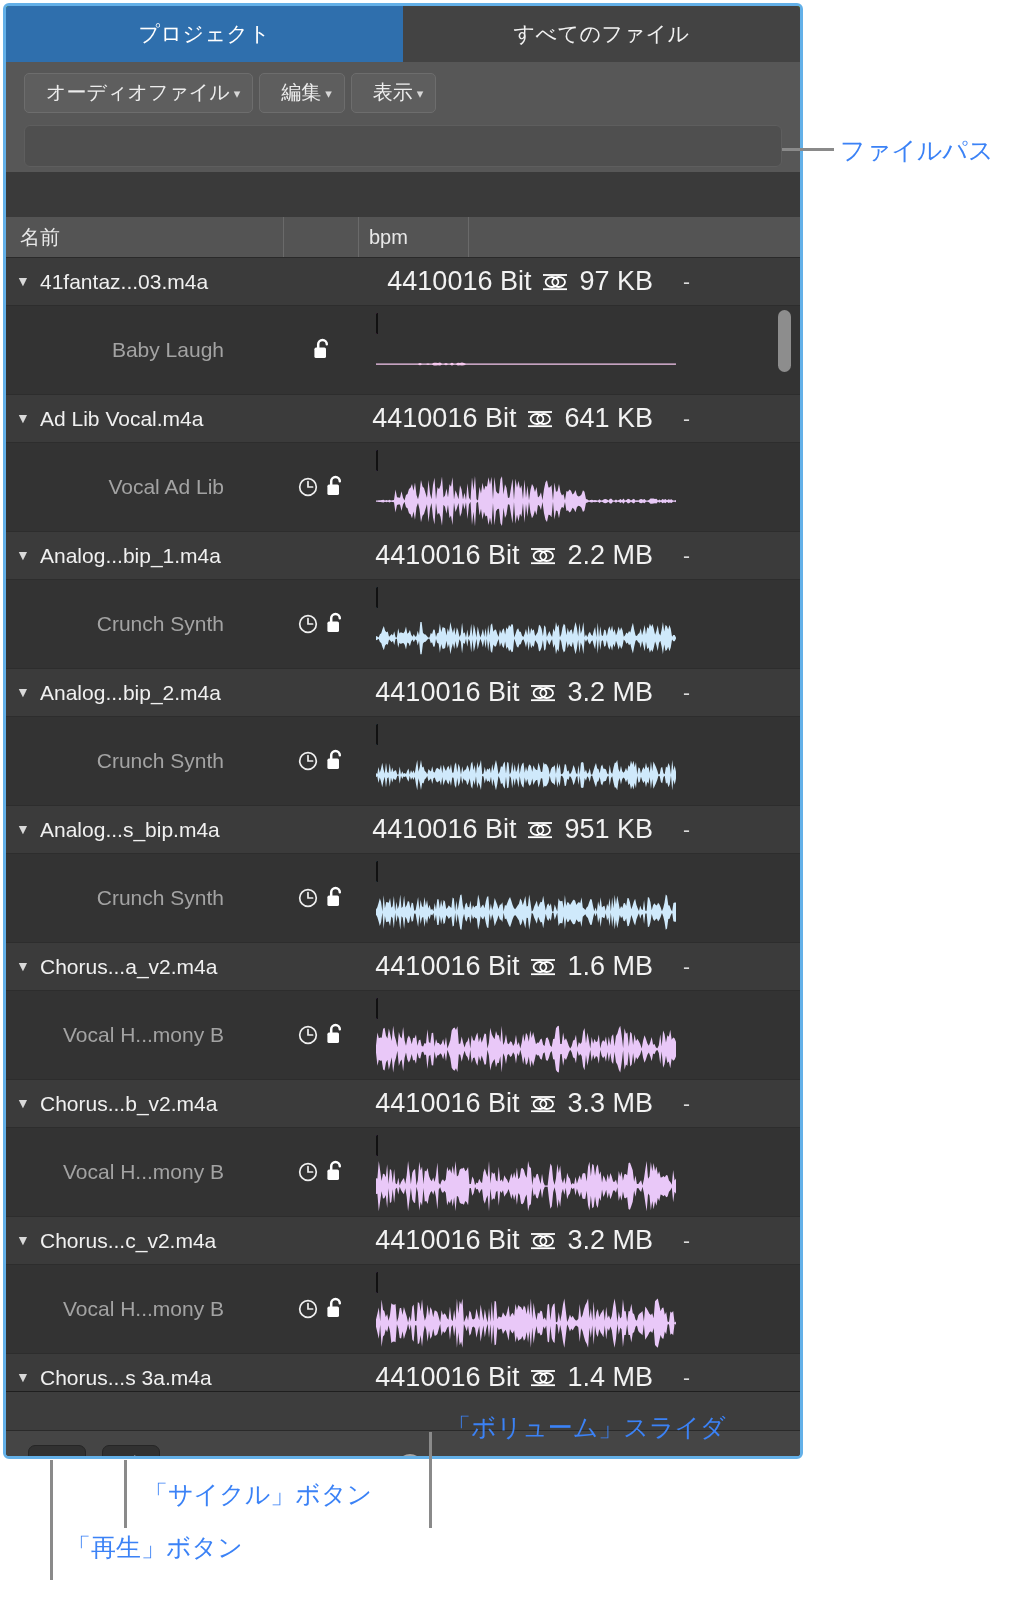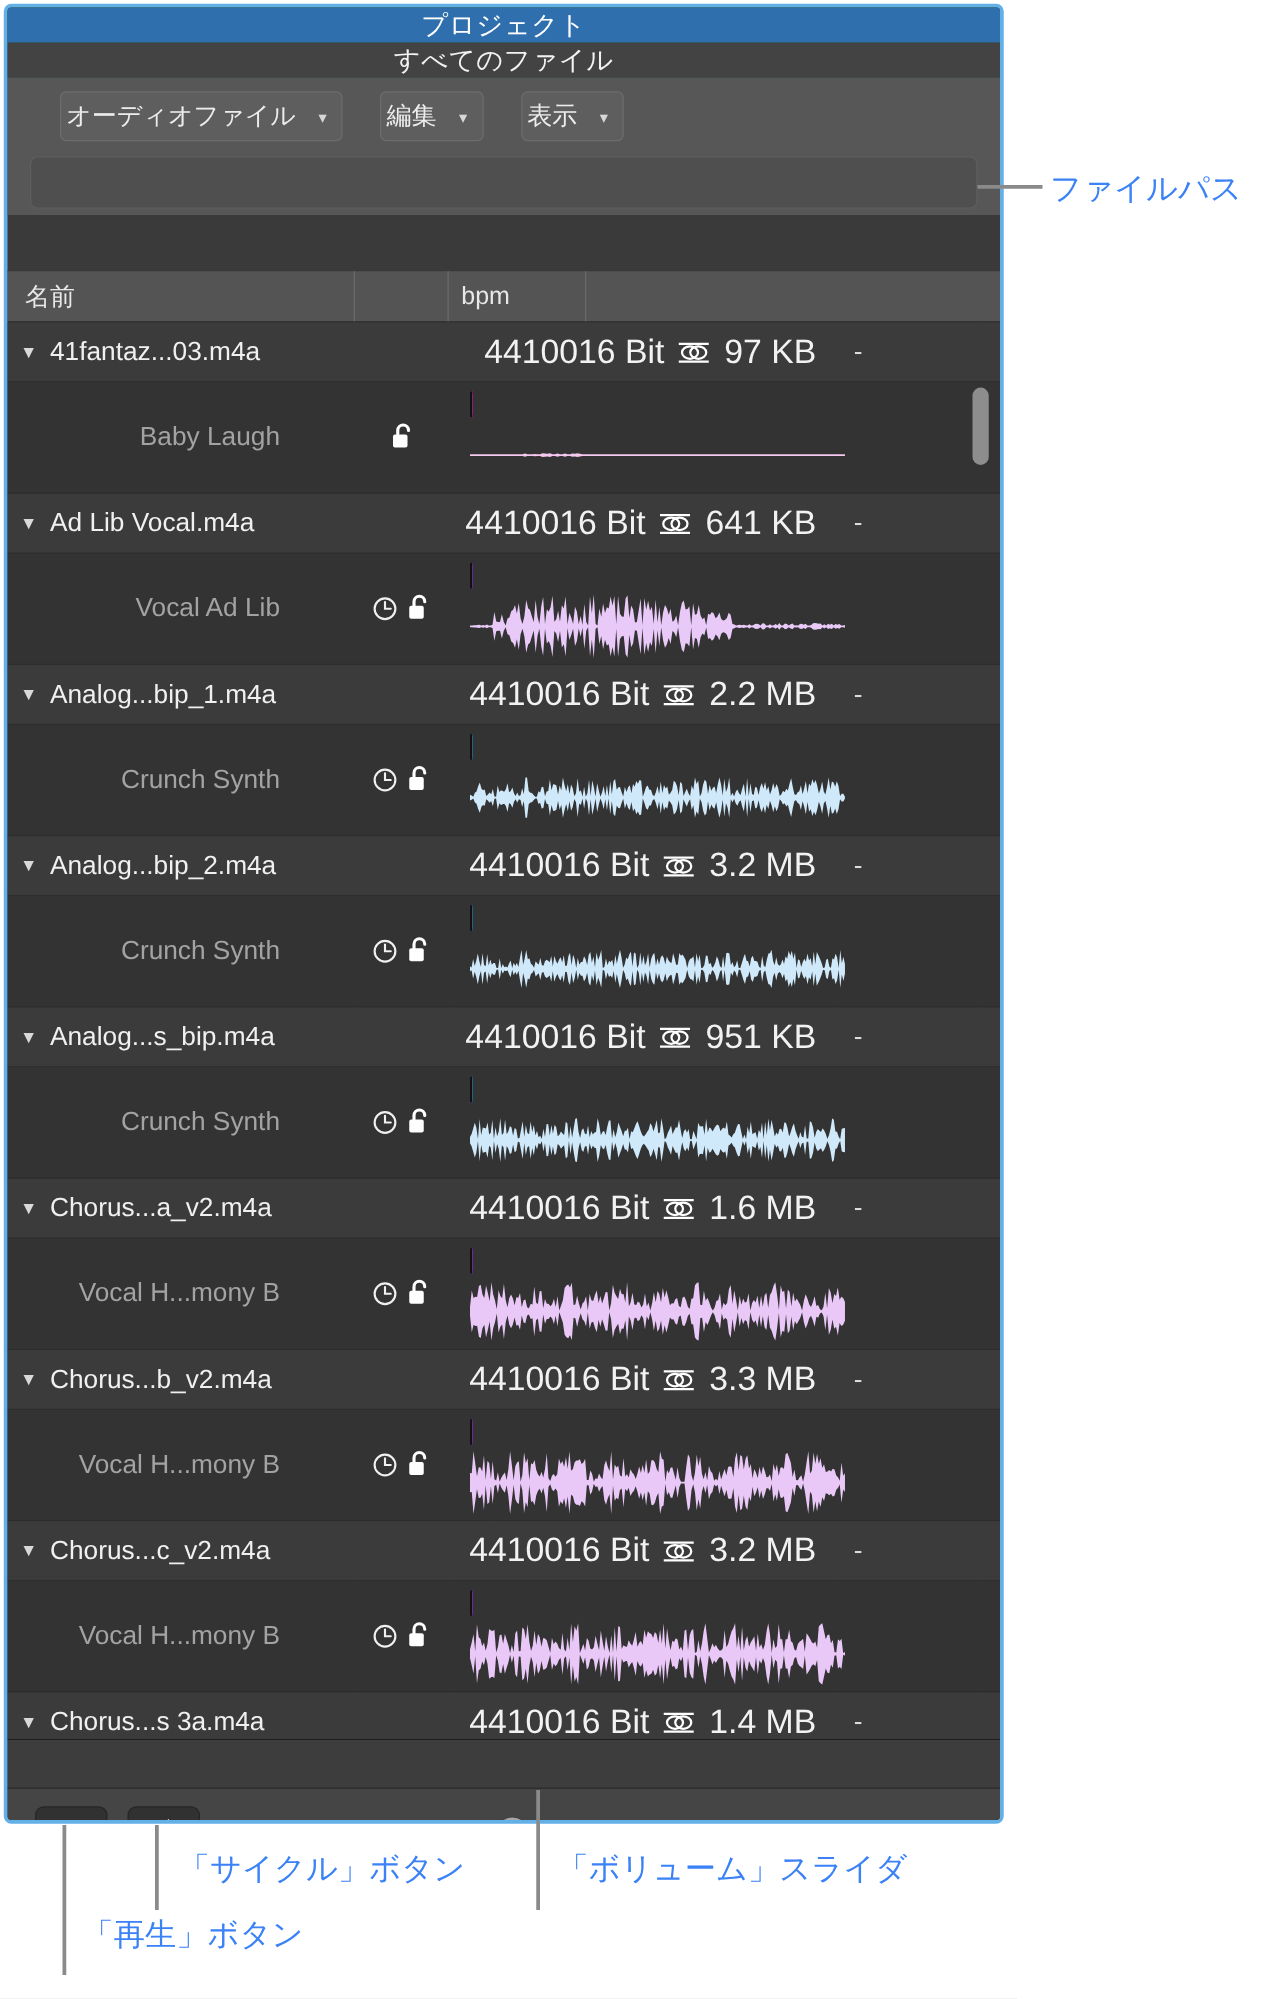--- a/index.html
+++ b/index.html
@@ -10,38 +10,38 @@
   }
 
   
   #window{
     position:absolute;left:3px;top:3px;width:800px;height:1456px;
     border:3px solid #63b0e8;border-radius:6px;box-sizing:border-box;
     background:#3a3a3a;overflow:hidden;
   }
 
   
-  .tabbar{display:flex;height:56px;background:#0f766e;flex-direction:column;}
+  .tabbar{display:flex;height:56px;background:#84cc16;}
   .tab{
     flex:1;display:flex;align-items:center;justify-content:center;
     font-size:21px;color:#f2f2f2;letter-spacing:.5px;
     background:#3f3f3f;user-select:none;
   }
   .tab.active{background:#2f6fad;color:#ffffff;}
   .tab.inactive{background:#434343;}
 
   
   .menustrip{
     background:#575757;padding:11px 0 0 0;height:110px;box-sizing:border-box;
   }
   .menurow{display:flex;gap:6px;padding-left:18px;}
   .menubtn{
     background:#5e5e5e;border:1px solid #6d6d6d;border-radius:5px;
-    color:#ededed;font-size:20px;padding:5px 12px 6px 4px;
-    display:flex;align-items:center;gap:18px;user-select:none;margin-left:24px;
+    color:#ededed;font-size:20px;padding:5px 12px 6px 21px;
+    display:flex;align-items:center;gap:4px;user-select:none;
   }
   .menubtn .chev{font-size:13px;opacity:.85;transform:translateY(1px);}
   .pathfield{
     margin:12px 18px 0 18px;height:40px;background:#4f4f4f;
     border:1px solid #5e5e5e;border-radius:6px;
   }
 
   
   .hdr{
     display:flex;height:40px;background:#545454;
@@ -563,16 +563,16 @@
   </div>
 </div>
 
 <div class="lead" style="left:782px;top:148px;width:52px;height:3px;"></div>
 <div class="callout-text" style="left:840px;top:134px;">ファイルパス</div>
 
 <div class="lead" style="left:124px;top:1460px;width:3px;height:68px;"></div>
 <div class="callout-text" style="left:143px;top:1478px;">「サイクル」ボタン</div>
 
 <div class="lead" style="left:429px;top:1432px;width:3px;height:96px;"></div>
-<div class="callout-text" style="left:446px;top:1478px;">「ボリューム」スライダ</div>
+<div class="callout-text" style="left:446px;top:1411px;">「ボリューム」スライダ</div>
 
 <div class="lead" style="left:50px;top:1460px;width:3px;height:120px;"></div>
 <div class="callout-text" style="left:66px;top:1531px;">「再生」ボタン</div>
 
 </body></html>

